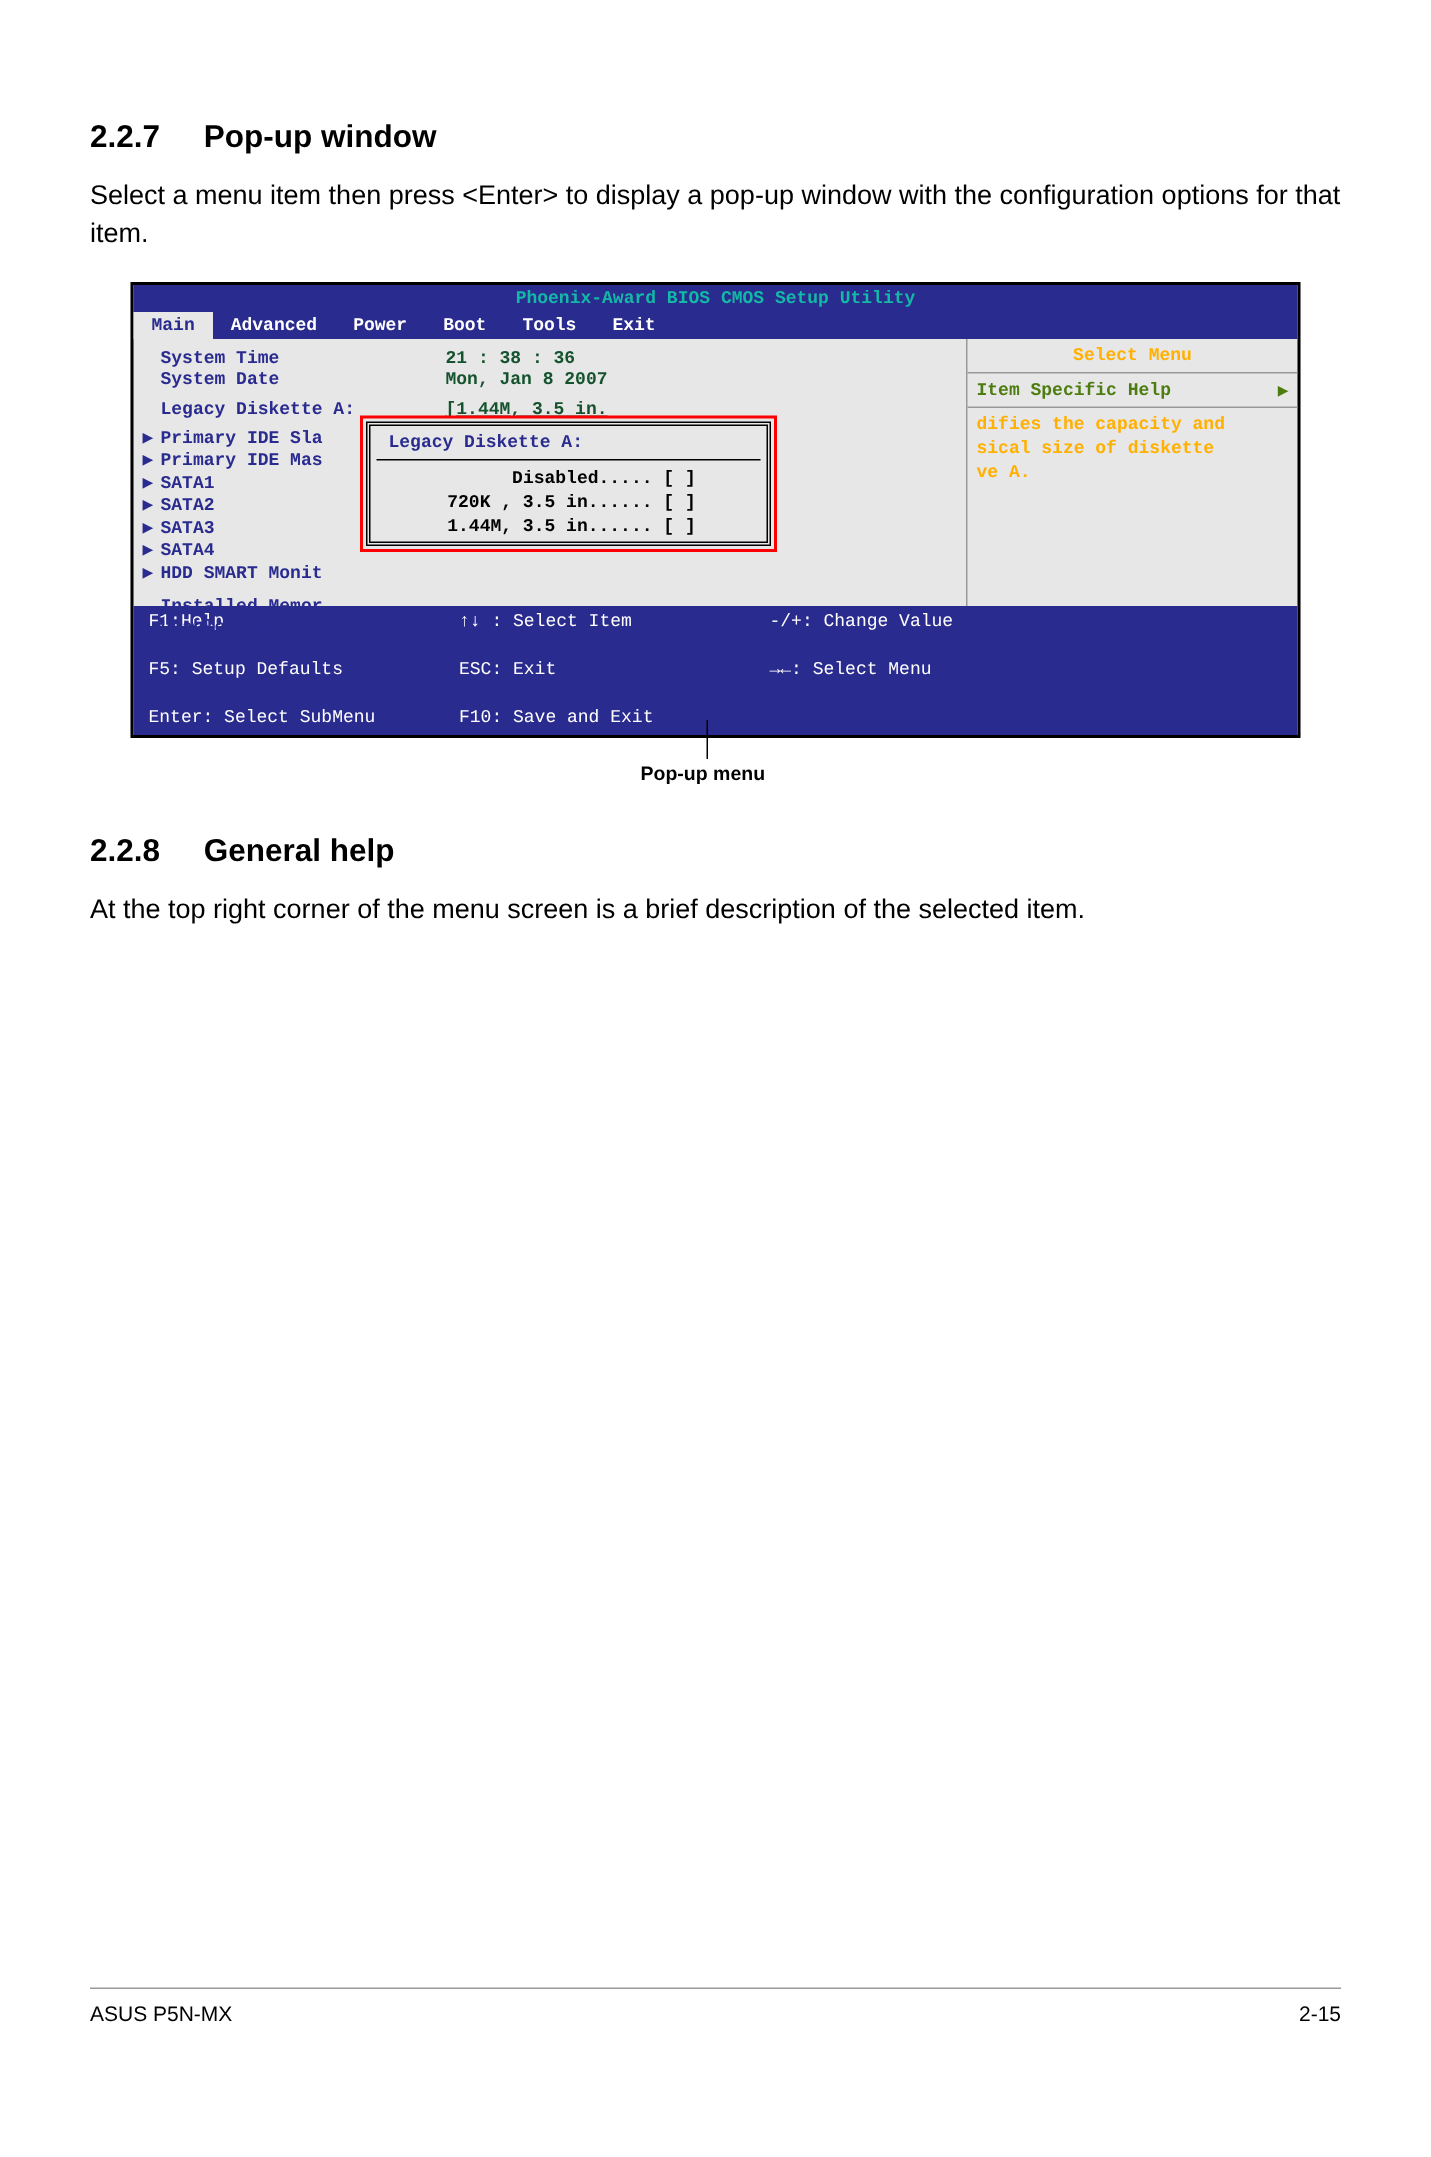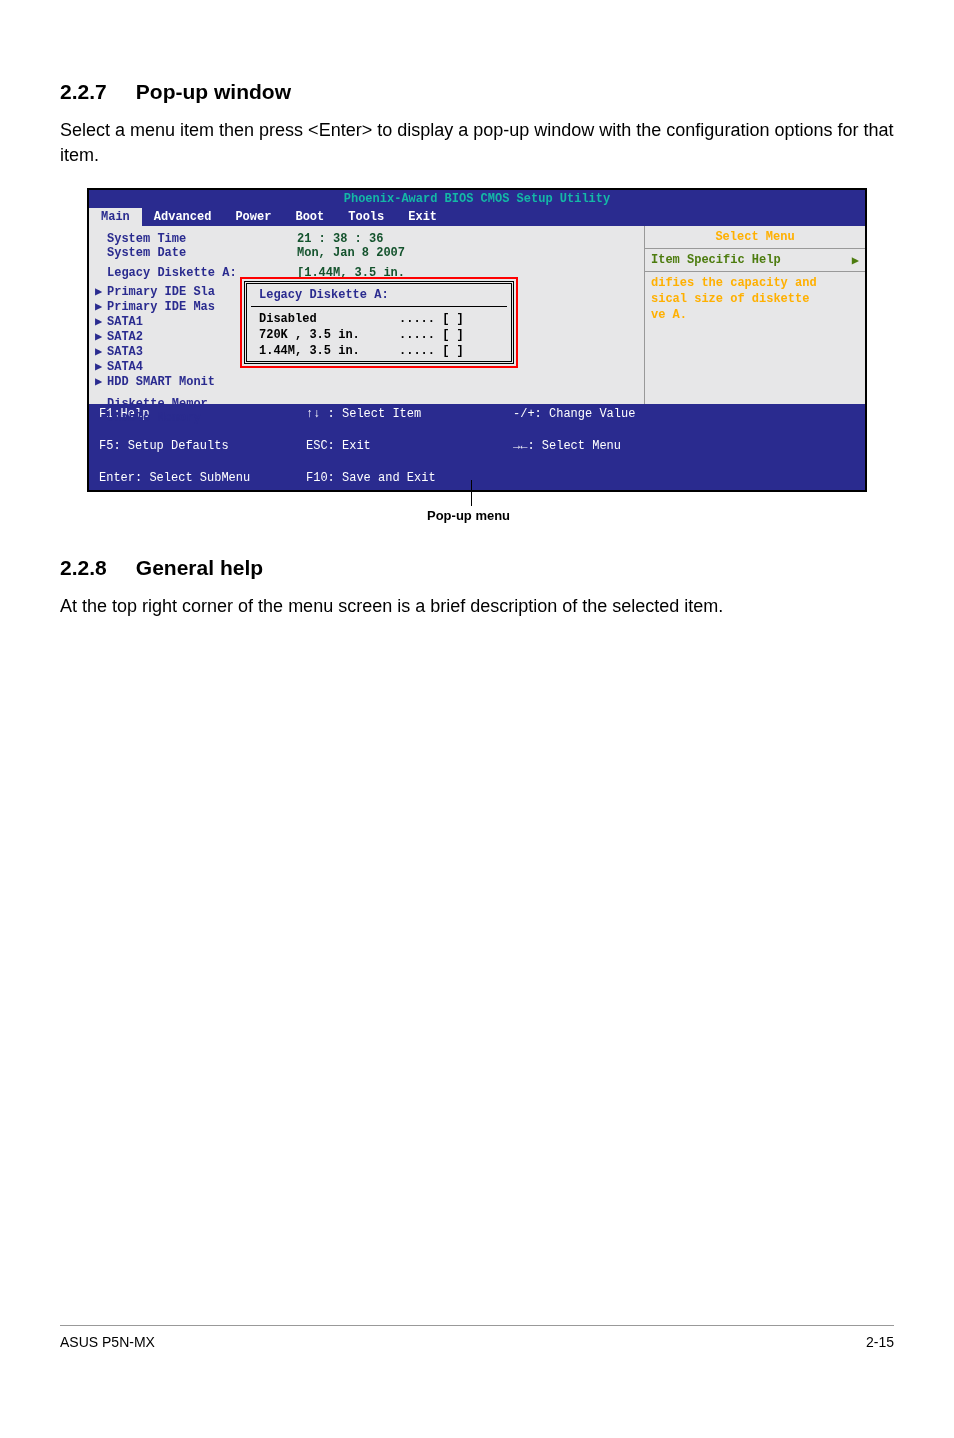--- a/index.html
+++ b/index.html
@@ -117,20 +117,21 @@
   .popup hr {
     border:none;
     border-top:1px solid #000;
     margin:0 4px 4px 4px;
   }
   .popup .opt {
     color:#000;
     font-weight:bold;
     padding:1px 12px;
     display:flex;
+    text-align:right;
   }
   .popup .opt .olabel { width:140px; }
   .bios-footer {
     background:#2a2b8f;
     color:#fff;
     font-weight:normal;
     display:flex;
     flex-wrap:wrap;
     padding:3px 10px 5px 10px;
     gap:18px;
@@ -207,21 +208,21 @@
         </div>
         <div style="height:4px"></div>
         <div><span class="tri">▶</span><span>Primary IDE Sla</span></div>
         <div><span class="tri">▶</span><span>Primary IDE Mas</span></div>
         <div><span class="tri">▶</span><span>SATA1</span></div>
         <div><span class="tri">▶</span><span>SATA2</span></div>
         <div><span class="tri">▶</span><span>SATA3</span></div>
         <div><span class="tri">▶</span><span>SATA4</span></div>
         <div><span class="tri">▶</span><span>HDD SMART Monit</span></div>
         <div style="height:8px"></div>
-        <div><span>Diskette Memor</span></div>
+        <div><span>Installed Memor</span></div>
         <div><span>Usable Memory</span></div>
 
         <div class="popup">
           <div class="popup-title">Legacy Diskette A:</div>
           <hr>
           <div class="opt">
             <span class="olabel">Disabled</span>
             <span>..... [ ]</span>
           </div>
           <div class="opt">

